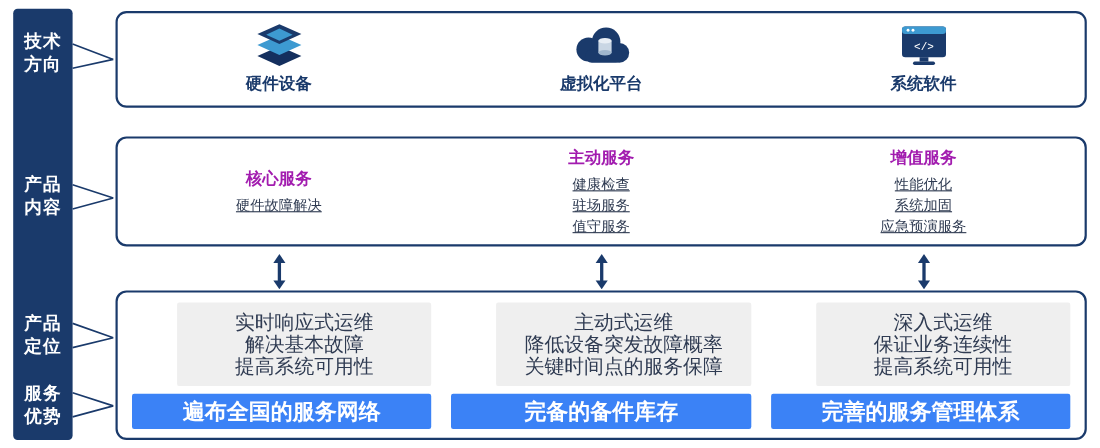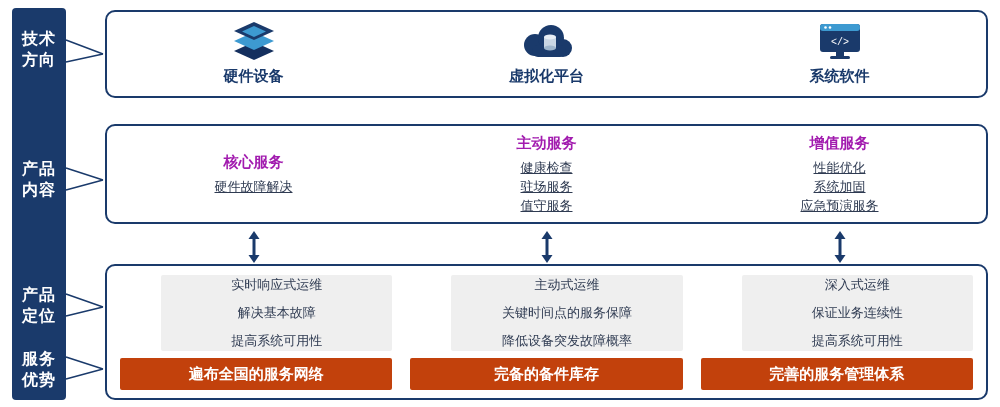--- a/index.html
+++ b/index.html
@@ -43,26 +43,26 @@
 
   .updown-arrow { position:absolute; width:16px; height:32px; top:231px; }
   .arrow-1 { left:246px; }
   .arrow-2 { left:539px; }
   .arrow-3 { left:832px; }
 
   .bottom-box { top:264px; height:136px; display:flex; gap:18px; padding:9px 13px 0; }
   .bot-col { flex:1; display:flex; flex-direction:column; min-width:0; }
   .gray-box {
     height:76px; background:#efefef; border-radius:2px;
-    display:flex; flex-direction:column; justify-content:space-between;
-    text-align:center; font-size:13px; color:#2f3b52; line-height:20px;margin-left:41px;
+    display:flex; flex-direction:column; justify-content:center;
+    text-align:center; font-size:18px; color:#2f3b52; line-height:20px;margin-left:41px;
   }
   .blue-bar {
-    margin-top:7px; height:32px; background:#c2410c; border-radius:2px;
-    color:#ffffff; font-size:15px; font-weight:bold;
+    margin-top:7px; height:32px; background:#3b82f6; border-radius:2px;
+    color:#ffffff; font-size:20px; font-weight:bold;
     display:flex; align-items:center; justify-content:center;
   }
 </style>
 </head>
 <body>
 
 <div class="canvas">
 
   <svg class="connectors" width="1000" height="407" viewBox="0 0 1000 407">
     <g stroke="#1a3a6b" stroke-width="1.5" fill="none">
@@ -180,22 +180,22 @@
       <div class="gray-box">
         <div>实时响应式运维</div>
         <div>解决基本故障</div>
         <div>提高系统可用性</div>
       </div>
       <div class="blue-bar">遍布全国的服务网络</div>
     </div>
     <div class="bot-col">
       <div class="gray-box">
         <div>主动式运维</div>
+        <div>降低设备突发故障概率</div>
         <div>关键时间点的服务保障</div>
-        <div>降低设备突发故障概率</div>
       </div>
       <div class="blue-bar">完备的备件库存</div>
     </div>
     <div class="bot-col">
       <div class="gray-box">
         <div>深入式运维</div>
         <div>保证业务连续性</div>
         <div>提高系统可用性</div>
       </div>
       <div class="blue-bar">完善的服务管理体系</div>

